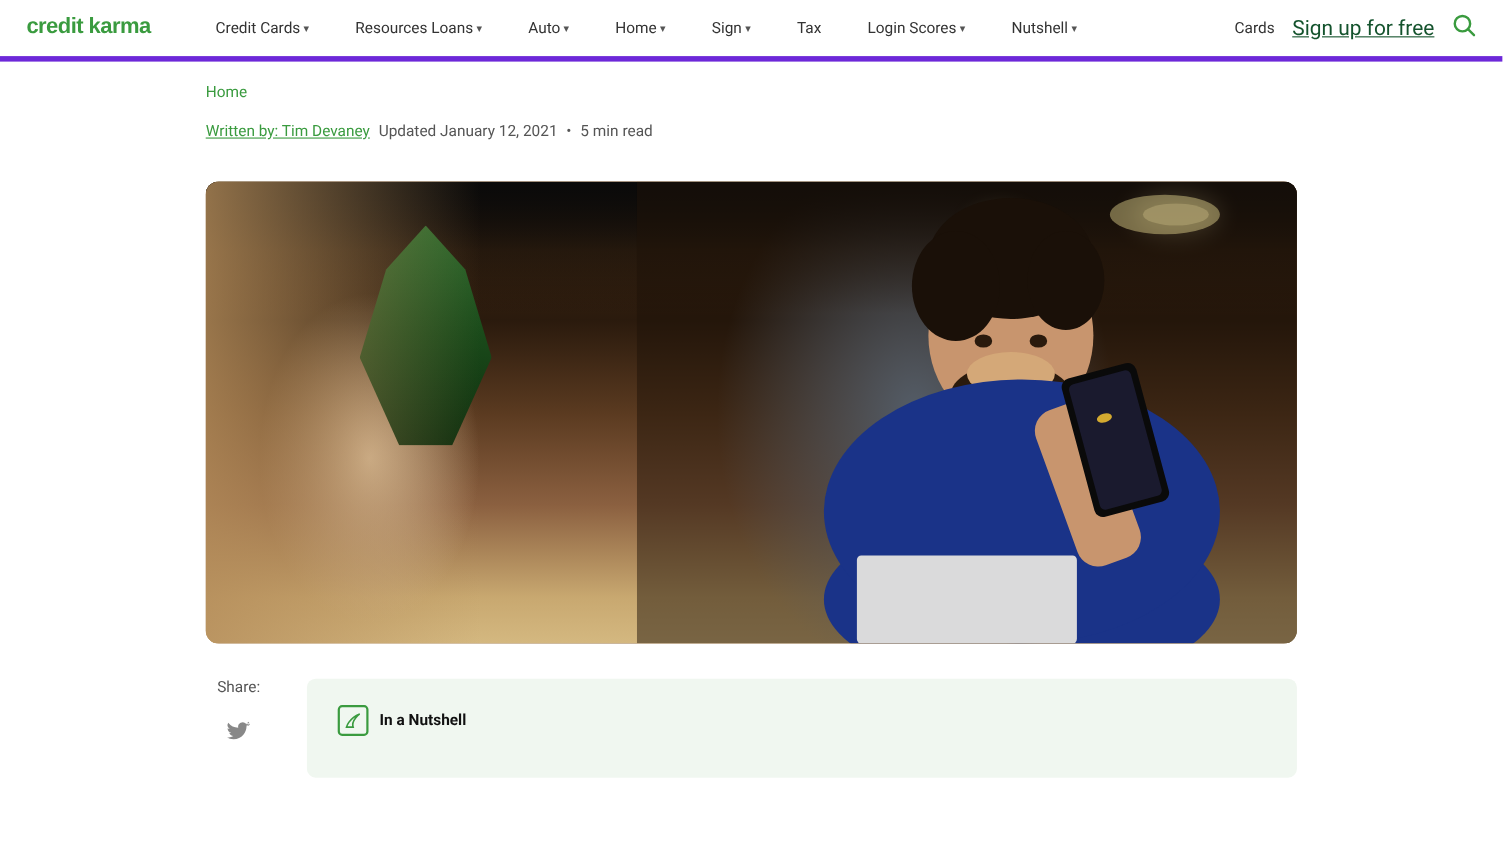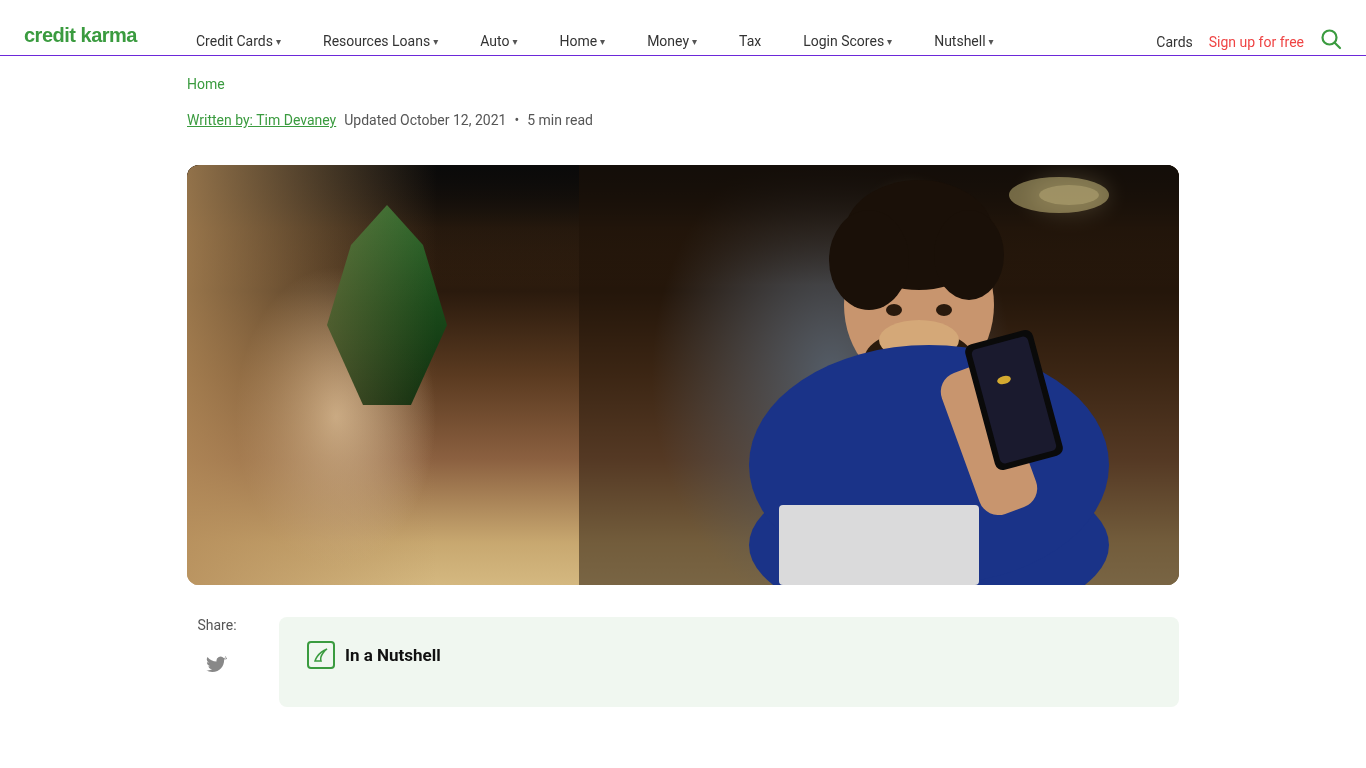--- a/index.html
+++ b/index.html
@@ -1,24 +1,24 @@
 <!DOCTYPE html>
 <html><head>
   <meta charset="utf-8">
   <style>
     * { margin: 0; padding: 0; box-sizing: border-box; }
     body { font-family: -apple-system, BlinkMacSystemFont, 'Segoe UI', Roboto, sans-serif; background: #fff; color: #333; width: 1366px; }
 
     
     nav {
       display: flex;
-      align-items: flex-end;
+      align-items: center;
       padding: 0 24px;
       height: 56px;
-      border-bottom: 1px solid #6d28d9;
+      border-bottom: 5px solid #6d28d9;
       position: sticky;
       top: 0;
       background: #fff;
       z-index: 100;
     }
     .nav-logo {
       margin-right: 32px;
       flex-shrink: 0;
     }
     .nav-logo-text {
@@ -54,23 +54,24 @@
       align-items: center;
       gap: 16px;
       margin-left: auto;
     }
     .nav-login {
       font-size: 14px;
       color: #333;
       cursor: pointer;
     }
     .nav-signup {
-      font-size: 14px;
-      color: #ef4444;
-      cursor: pointer;
+      font-size: 19px;
+      color: #14532d;
+      cursor: pointer;
+      text-decoration: underline;
     }
     .nav-search-icon {
       color: #3a9b3f;
       font-size: 20px;
       cursor: pointer;
     }
 
     
     .main-content {
       max-width: 1040px;
@@ -241,21 +242,21 @@
       border: 2.5px solid #3a9b3f;
       border-radius: 4px;
       display: flex;
       align-items: center;
       justify-content: center;
       color: #3a9b3f;
       font-size: 14px;
       flex-shrink: 0;
     }
     .nutshell-title {
-      font-size: 17px;
+      font-size: 14px;
       font-weight: 700;
       color: #111;
     }
   </style>
 </head>
 <body>
 
 <nav>
   <div class="nav-logo">
     <span class="nav-logo-text">
@@ -276,21 +277,21 @@
     </a>
     <a class="nav-item">
       <span>Auto</span>
       <span class="nav-chevron">▾</span>
     </a>
     <a class="nav-item">
       <span>Home</span>
       <span class="nav-chevron">▾</span>
     </a>
     <a class="nav-item">
-      <span>Money</span>
+      <span>Sign</span>
       <span class="nav-chevron">▾</span>
     </a>
     <a class="nav-item">
       <span>Tax</span>
     </a>
     <a class="nav-item">
       <span>Login Scores</span>
       <span class="nav-chevron">▾</span>
     </a>
     <a class="nav-item">
@@ -311,21 +312,21 @@
   </div>
 </nav>
 
 <div class="main-content">
 
   <div class="breadcrumb">Home</div>
 
 
   <div class="article-meta">
     <span class="article-author">Written by: Tim Devaney</span>
-    <span>Updated October 12, 2021</span>
+    <span>Updated January 12, 2021</span>
     <span class="meta-dot">•</span>
     <span>5 min read</span>
   </div>
 
   <div class="hero-image-container">
     <div class="hero-image-placeholder">
       <div class="hero-img-bg"></div>
       <div class="cafe-lights"></div>
       <div class="cafe-light-1"></div>
       <div class="cafe-light-2"></div>

